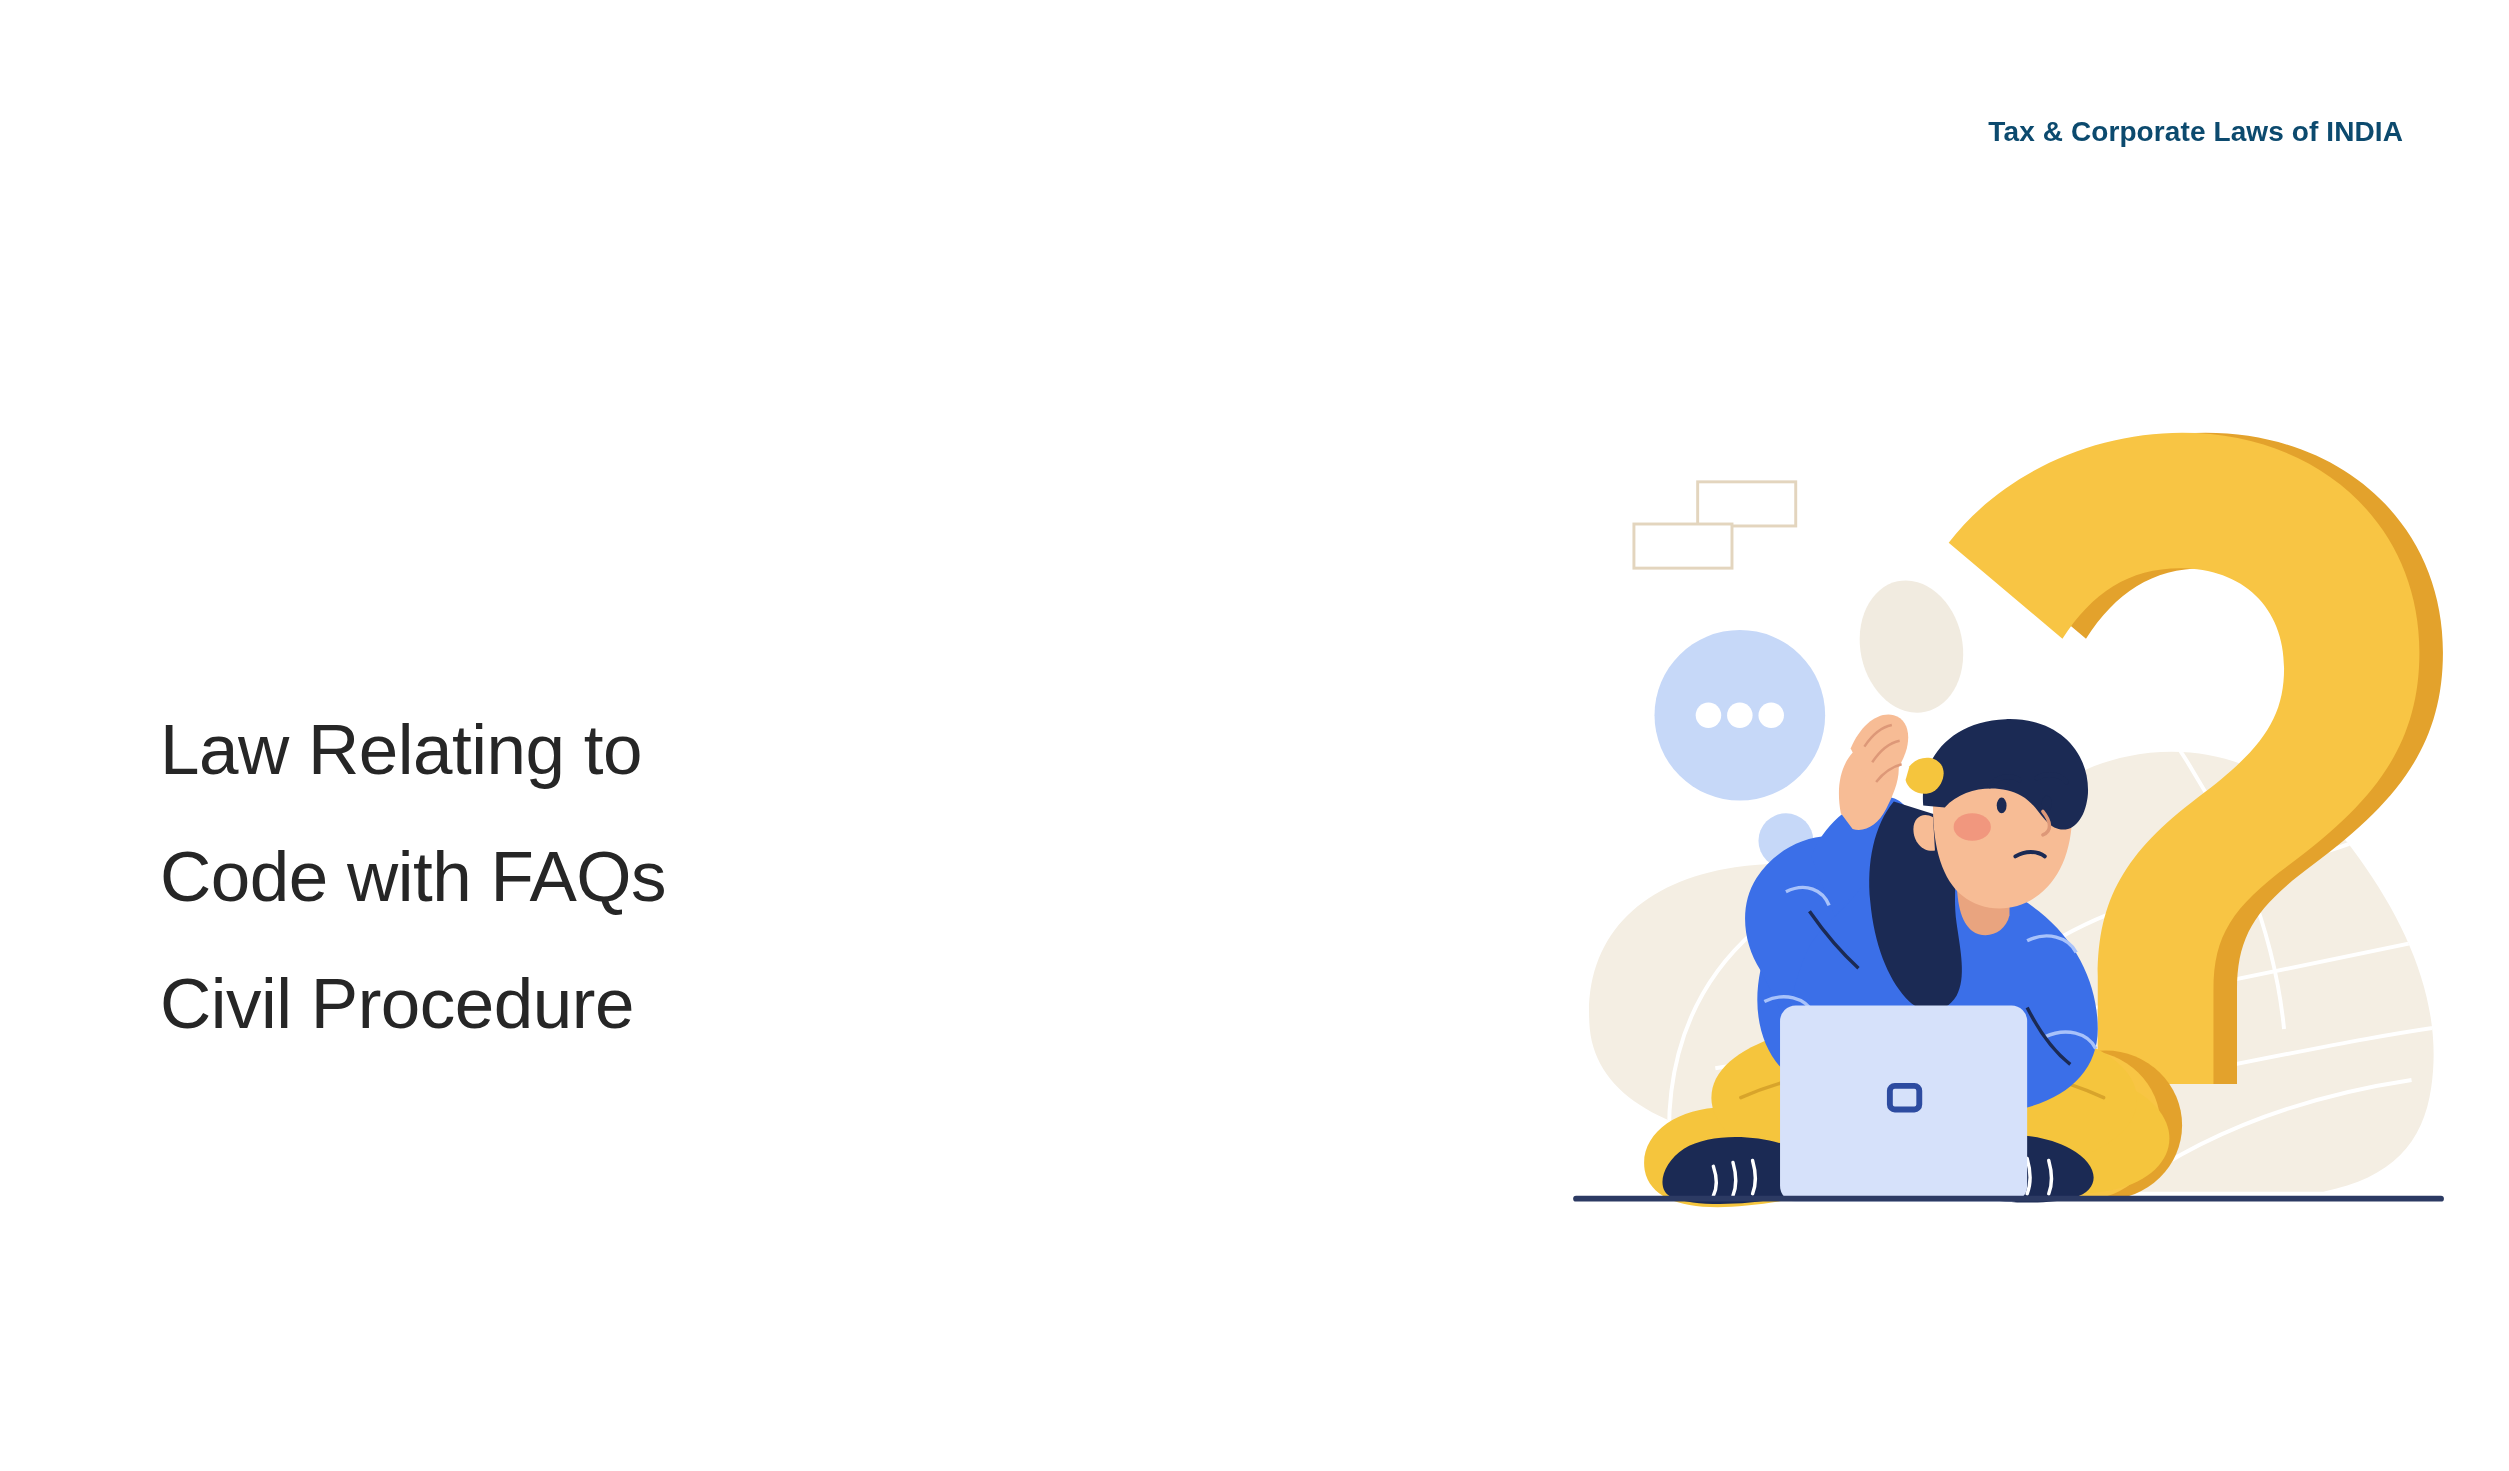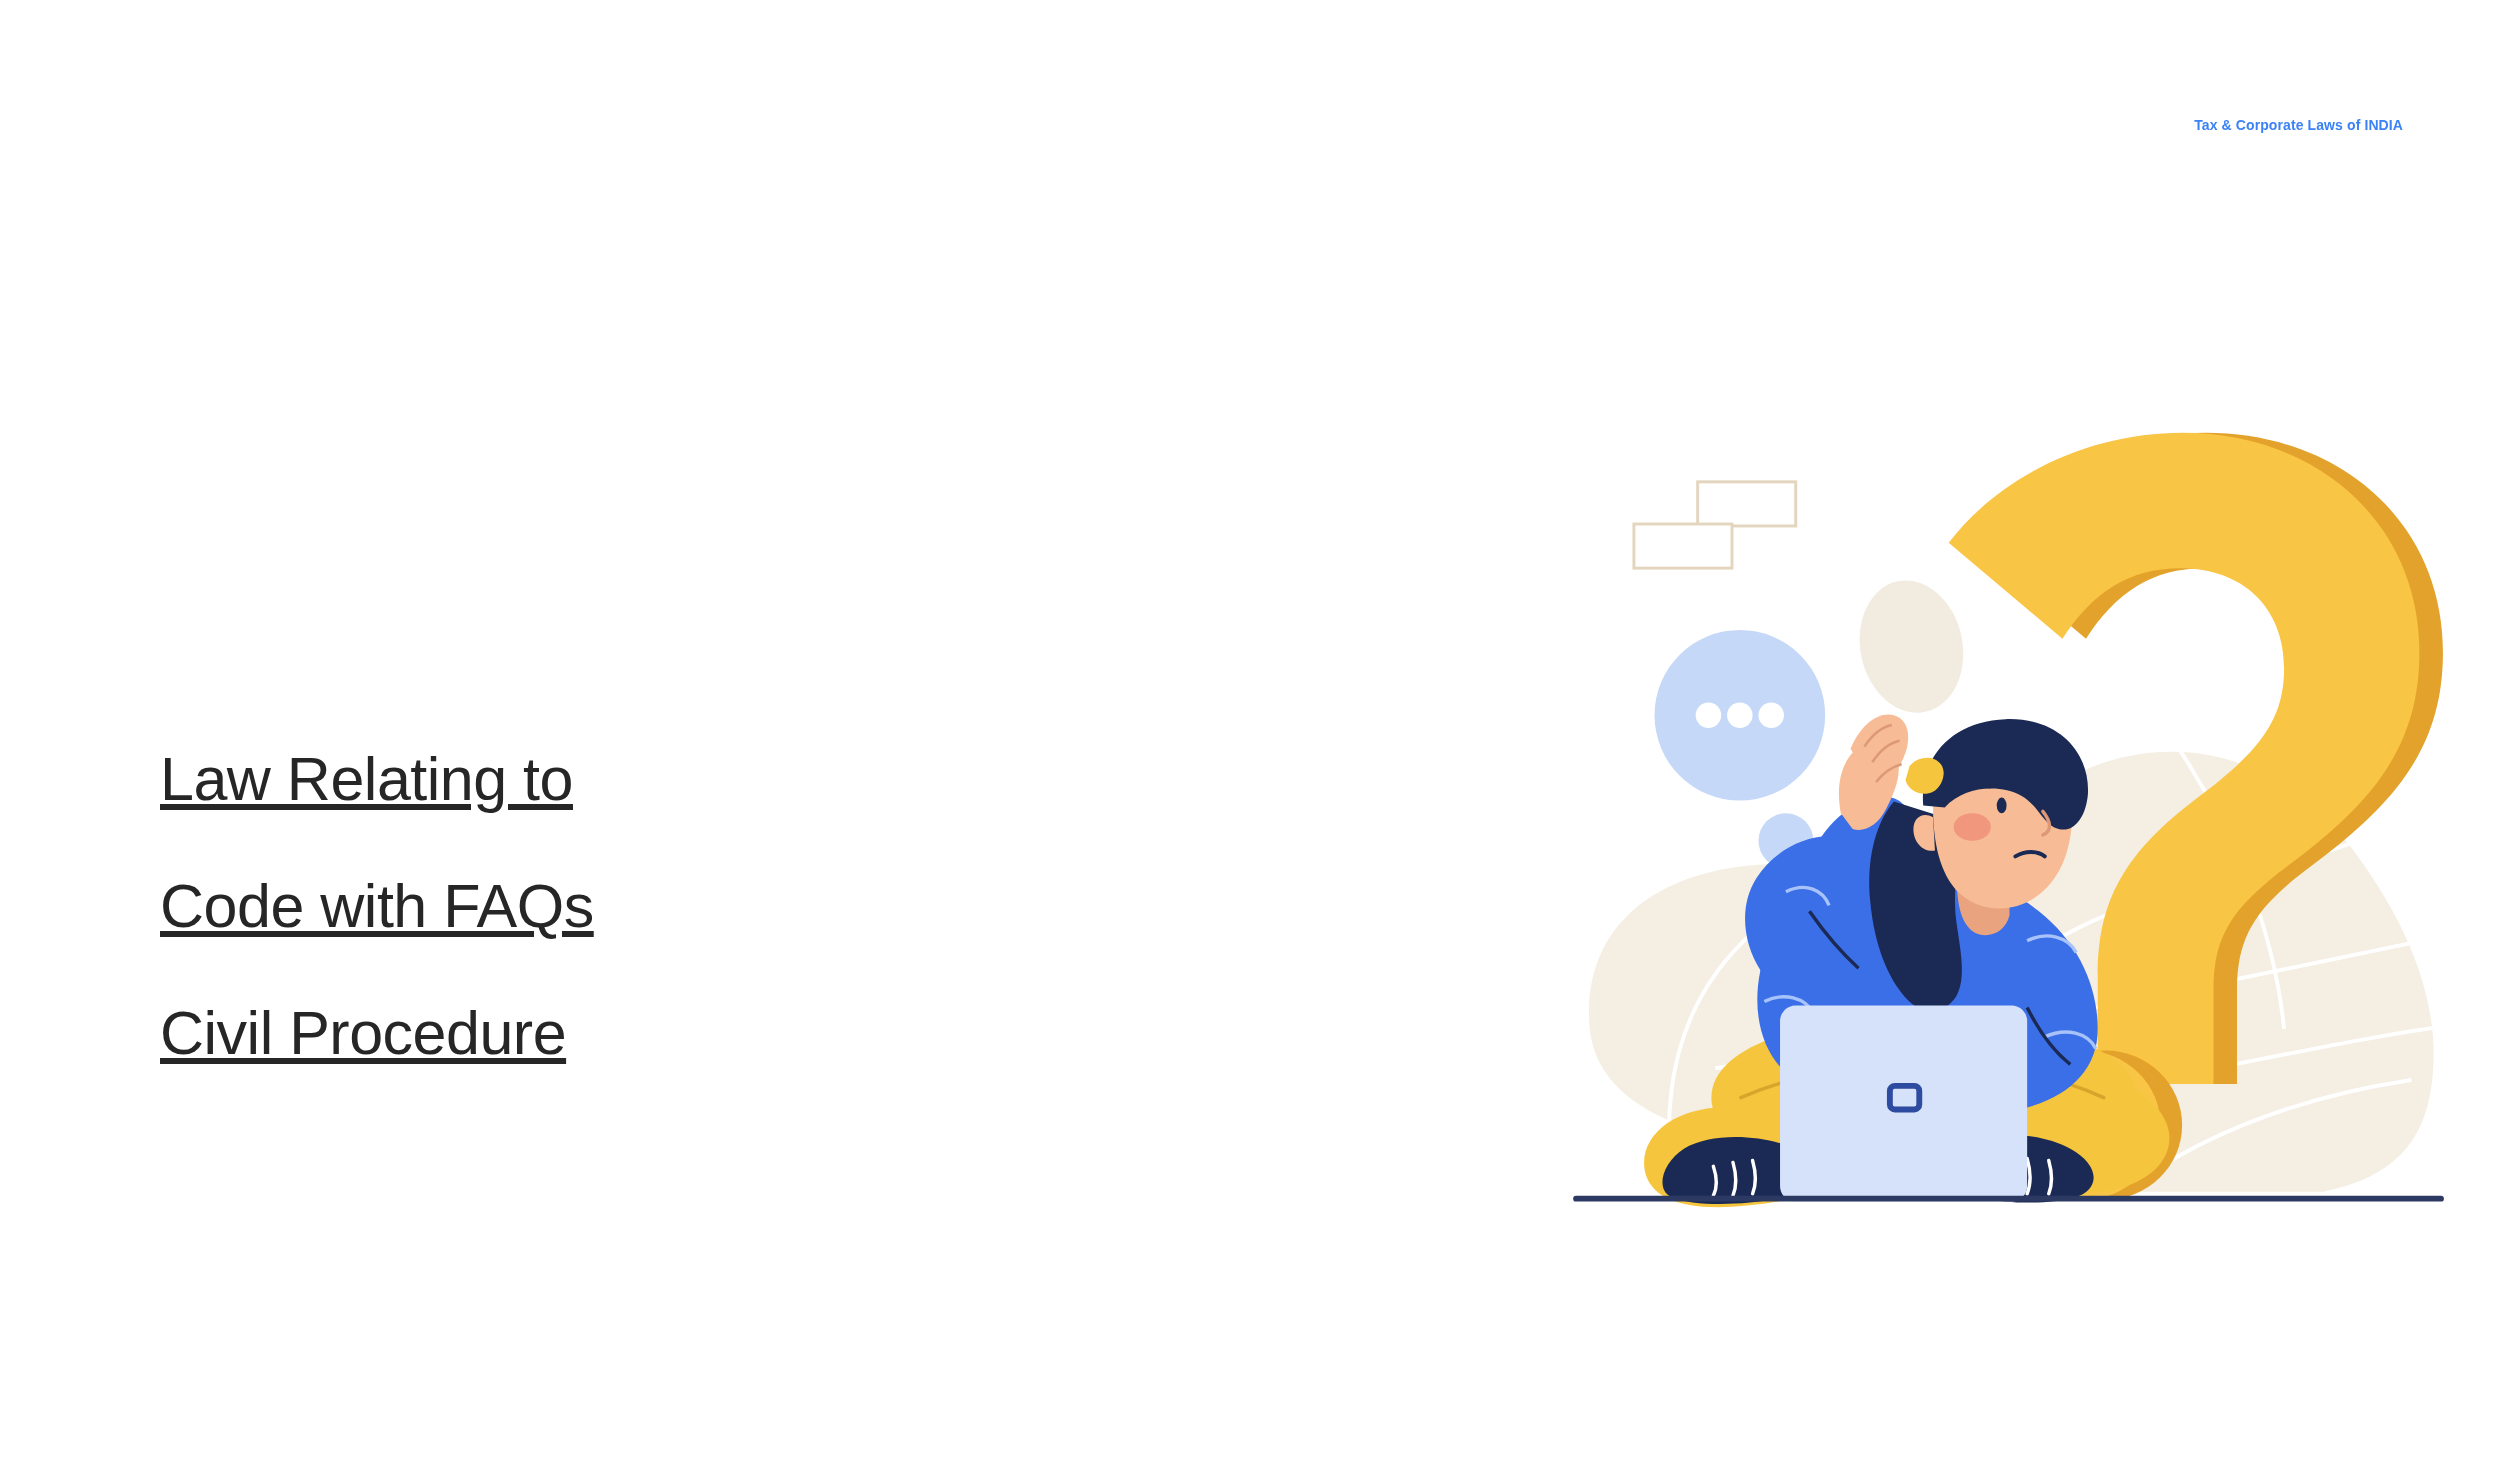--- a/index.html
+++ b/index.html
@@ -50,39 +50,38 @@
     top: -7.8px;
     right: -29px;
     font-size: 25.5px;
     color: #7c7c7c;
     font-weight: 400;
     font-style: normal;
   }
   .brand-tagline {
     display: block;
     margin-top: 11.8px;
-    font-size: 14px;
+    font-size: 28px;
     font-weight: 700;
-    color: #3b82f6;
+    color: #0c4a6e;
     letter-spacing: 0.1px;
     white-space: nowrap;
   }
 
   
   .title {
     position: absolute;
     left: 160px;
-    top: 716px;
+    top: 686px;
     width: 1157px;
     color: #262626;
-    font-size: 61px;
+    font-size: 71px;
     line-height: 127px;
     font-weight: 300;
     letter-spacing: -0.5px;
-    text-decoration: underline;
   }
   .title .tline { display: block; white-space: nowrap; }
 
   
   .illus {
     position: absolute;
     left: 1529px;
     top: 421px;
     width: 961px;
     height: 814px;

